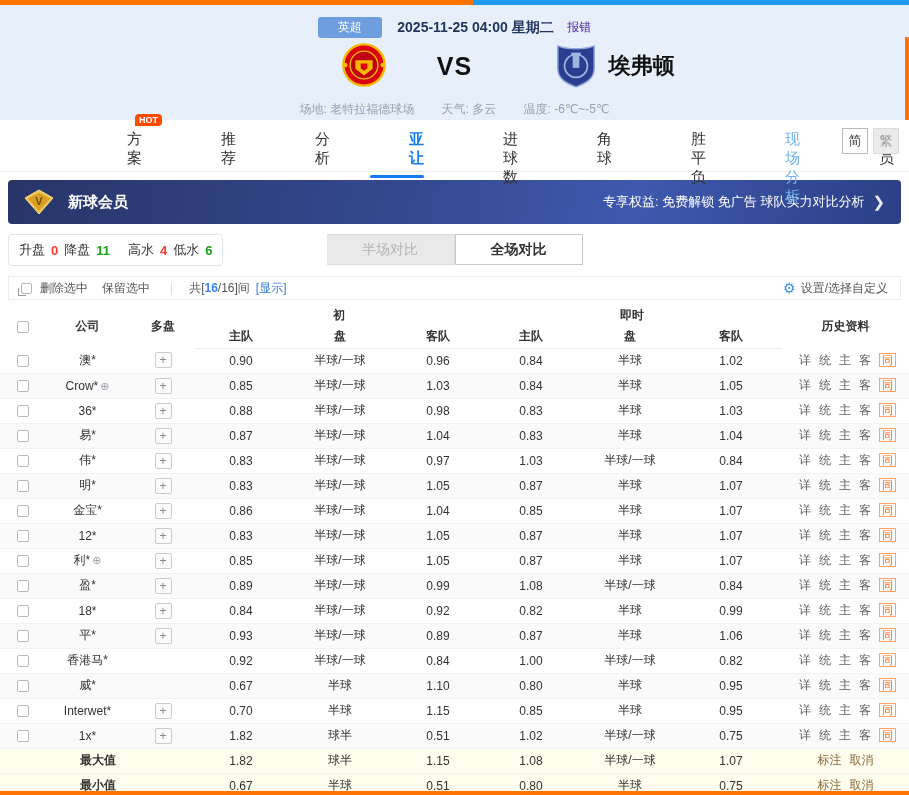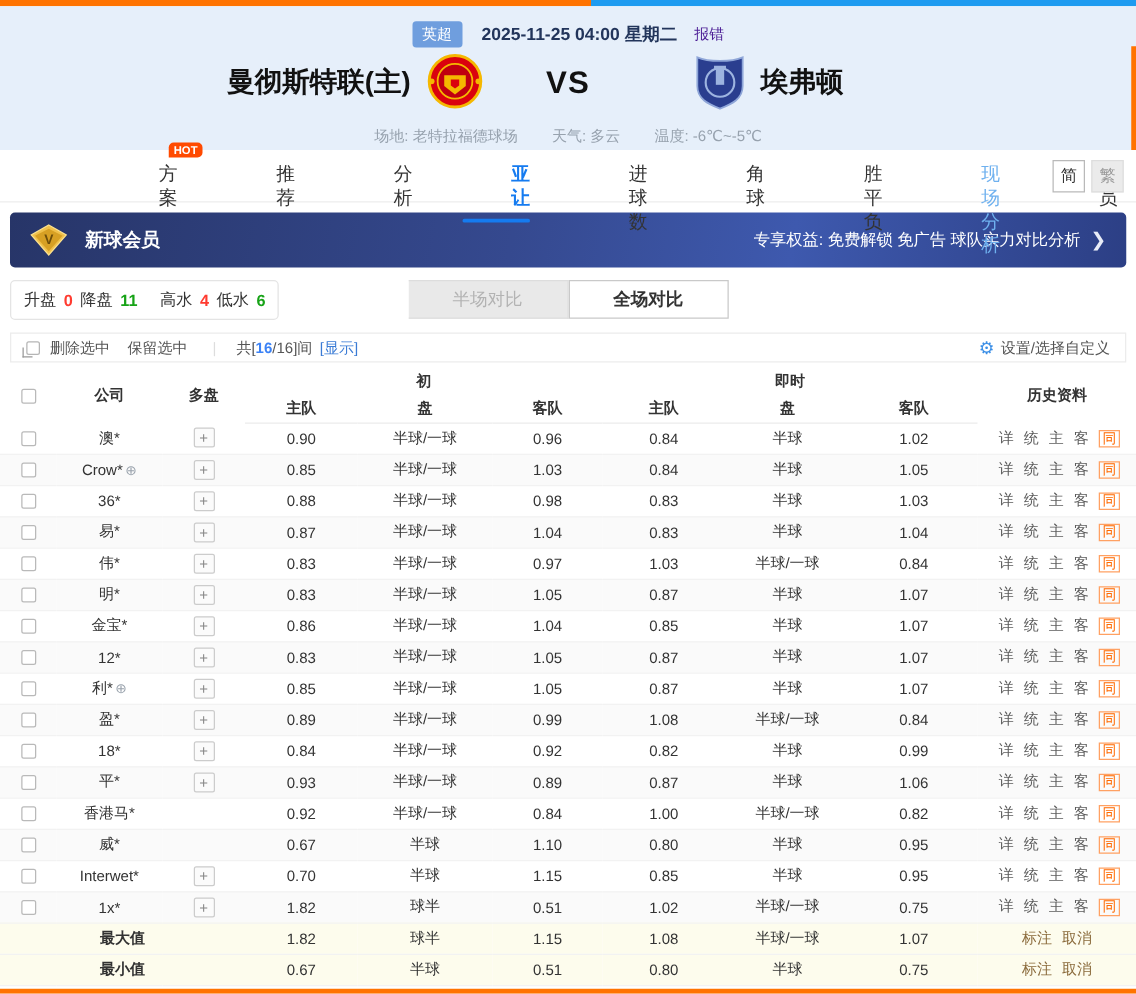--- a/index.html
+++ b/index.html
@@ -6,34 +6,34 @@
   body {
     width: 909px; height: 795px; margin: 0; background: #fff;
     font-family: "Liberation Sans", "DejaVu Sans", sans-serif;
     font-size: 12px; color: #333; overflow: hidden; position: relative;
   }
   
   .top-strip { height: 5px; background: linear-gradient(90deg,#ff7300 0%,#ff7300 52%,#1e9bf0 52%,#1e9bf0 100%); }
   
   .match-header { height: 115px; background: #e6effa; position: relative; }
   .meta-line { text-align: center; padding-top: 12px; font-size: 13px; }
-  .league-badge { display: inline-block; background: #6f9ede; color: #fff; font-size: 12px; padding: 2px 8px; border-radius: 3px; vertical-align: middle; font-family: Liberation Serif, serif; }
+  .league-badge { display: inline-block; background: #6f9ede; color: #fff; font-size: 12px; padding: 2px 20px; border-radius: 3px; vertical-align: middle; font-family: Liberation Serif, serif; }
   .match-datetime { color: #22355b; font-weight: bold; font-size: 14px; margin: 0 10px 0 12px; vertical-align: middle; }
   .report-link { color: #4c1d95; font-size: 12px; vertical-align: middle; cursor: pointer; }
   .teams-row { display: grid; grid-template-columns: 1fr 120px 1fr; align-items: center; height: 52px; margin-top: 2px; }
   .team-home { display: flex; align-items: center; justify-content: flex-end; gap: 12px; padding-right: 8px; }
   .team-away { display: flex; align-items: center; justify-content: flex-start; gap: 12px; padding-left: 40px; }
   .team-name { font-size: 22px; font-weight: bold; color: #111; }
   .vs-label { text-align: center; font-size: 25px; font-weight: 900; color: #111; letter-spacing: 1px; }
   .crest { display: inline-block; }
   .venue-line { text-align: center; margin-top: 9px; color: #97a2ae; font-size: 12px; }
   .venue-line .seg { margin: 4px 12px; }
   .scroll-strip { position: absolute; right: 0; top: 32px; width: 4px; height: 84px; background: #ff7300; }
   
-  .nav-bar { position: relative; height: 42px; background: #fff; border-bottom: 1px solid #ededed; display: flex; align-items: flex-start; padding: 0 60px 0 88px; }
+  .nav-bar { position: relative; height: 52px; background: #fff; border-bottom: 1px solid #ededed; display: flex; align-items: flex-start; padding: 0 60px 0 88px; }
   .nav-tabs { display: flex; gap: 40px; }
   .nav-item { position: relative; padding-top: 10px; font-size: 15px; color: #333; cursor: pointer; }
   .nav-item .lbl { display: block; margin-left: 39px; }
   .nav-item.active { color: #157bf0; font-weight: bold; }
   .nav-item.active::after { content: ""; display: block; height: 3px; background: #157bf0; border-radius: 2px; margin-top: 7px; }
   .nav-item.highlight { color: #6fb1ef; }
   .hot { position: absolute; top: -6px; right: -20px; background: #ff4a00; color: #fff; font-size: 9px; font-weight: bold; padding: 1px 4px; border-radius: 4px 4px 4px 0; }
   .lang-toggle { position: absolute; right: 10px; top: 8px; display: flex; gap: 5px; }
   .lang-btn { width: 26px; height: 26px; display: flex; align-items: center; justify-content: center; font-size: 13px; cursor: pointer; }
   .lang-btn.on { background: #fff; border: 1px solid #b9b9b9; color: #333; }
@@ -88,21 +88,20 @@
 <div class="top-strip"></div>
 
 <div class="match-header">
   <div class="meta-line">
     <span class="league-badge">英超</span>
     <span class="match-datetime">2025-11-25 04:00 星期二</span>
     <span class="report-link">报错</span>
   </div>
   <div class="teams-row">
     <div class="team-home">
-      <span class="team-name">曼彻斯特联(主)</span>
       <span class="crest">
         <svg width="46" height="46" viewBox="0 0 48 48">
           <circle cx="24" cy="24" r="21.5" fill="#da020e"></circle>
           <circle cx="24" cy="24" r="21.5" fill="none" stroke="#f5b800" stroke-width="2.5"></circle>
           <circle cx="24" cy="24" r="14.5" fill="#c00010" stroke="#f5b800" stroke-width="1.5"></circle>
           <path d="M15 19 h18 v9 l-9 7 -9 -7 z" fill="#f5b800"></path>
           <path d="M20.5 22.5 h7 v5 l-3.5 2.6 -3.5 -2.6 z" fill="#da020e"></path>
           <circle cx="4.5" cy="24" r="2.4" fill="#f5b800"></circle>
           <circle cx="43.5" cy="24" r="2.4" fill="#f5b800"></circle>
         </svg>

